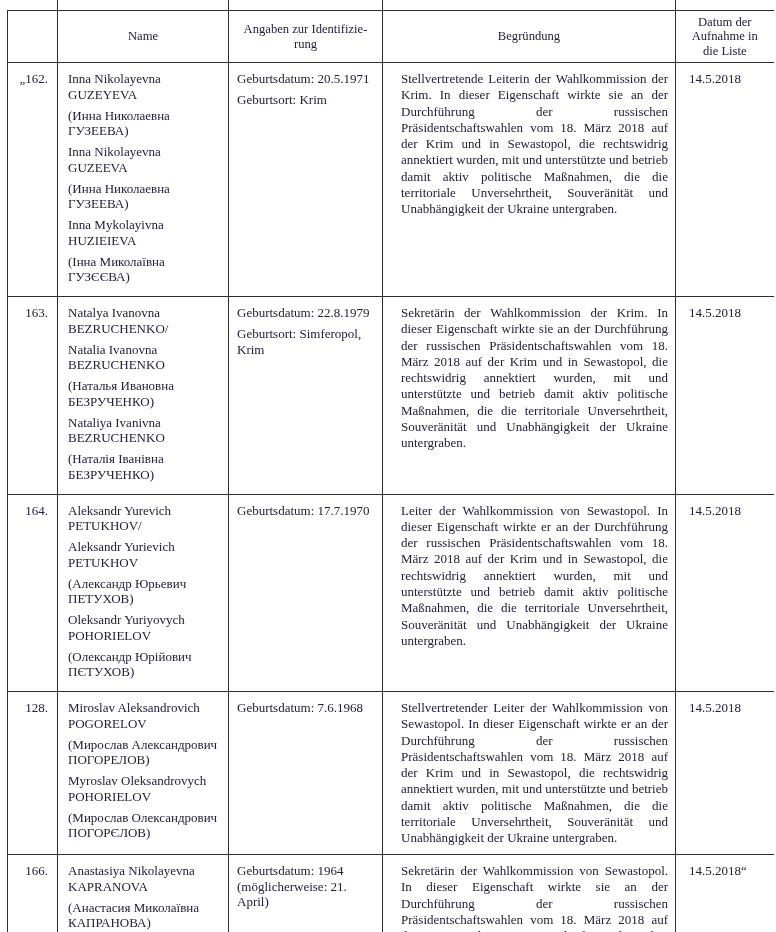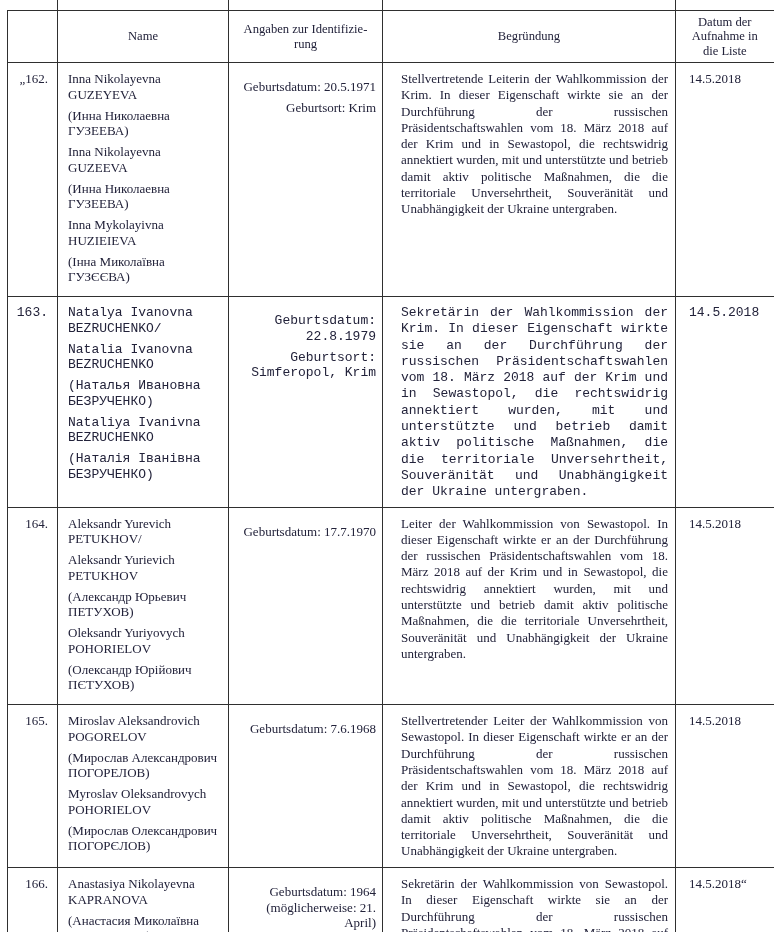--- a/index.html
+++ b/index.html
@@ -54,42 +54,41 @@
   thead tr { height: 52px; }
   th {
     vertical-align: middle;
     text-align: center;
     font-size: 12.6px;
     line-height: 14.5px;
     padding: 2px 8px;
   }
 
   tr.r0 { height: 174px; }
-  tr.r1 { height: 185px; font-family: Liberation Mono, monospace; }
+  tr.r1 { height: 185px; }
   tr.r2 { height: 192px; }
   tr.r3 { height: 163px; }
   tr.r4 { height: 146px; }
 
   td { font-size: 13px; }
 
   td.num {
     text-align: right;
     padding: 8px 9px 0 2px;
     line-height: 15.5px;
   }
   td.name {
     padding: 8px 8px 6px 10px;
   }
   td.name p, td.ident p {
     margin: 0 0 5.5px 0;
     line-height: 15.5px;
   }
   td.ident {
-    padding: 16px 6px 6px 8px;
-    text-align: right;
+    padding: 8px 6px 6px 8px;
   }
   td.reason {
     padding: 8px 7px 6px 18px;
     text-align: justify;
     line-height: 16.3px;
   }
   td.date {
     padding: 8px 2px 0 13px;
     line-height: 15.5px;
   }
@@ -166,21 +165,21 @@
             <p>Oleksandr Yuriyovych POHORIELOV</p>
             <p>(Олександр Юрійович ПЄТУХОВ)</p>
           </td>
         <td class="ident">
             <p>Geburtsdatum: 17.7.1970</p>
           </td>
         <td class="reason">Leiter der Wahlkommission von Sewastopol. In dieser Eigenschaft wirkte er an der Durchführung der russischen Präsidentschaftswahlen vom 18. März 2018 auf der Krim und in Sewastopol, die rechtswidrig annektiert wurden, mit und unterstützte und betrieb damit aktiv politische Maßnahmen, die die territoriale Unversehrtheit, Souveränität und Unabhängigkeit der Ukraine untergraben.</td>
         <td class="date">14.5.2018</td>
       </tr>
       <tr class="r3">
-        <td class="num">165.</td>
+        <td class="num">128.</td>
         <td class="name">
             <p>Miroslav Aleksandrovich POGORELOV</p>
             <p>(Мирослав Александрович ПОГОРЕЛОВ)</p>
             <p>Myroslav Oleksandrovych POHORIELOV</p>
             <p>(Мирослав Олександрович ПОГОРЄЛОВ)</p>
           </td>
         <td class="ident">
             <p>Geburtsdatum: 7.6.1968</p>
           </td>
         <td class="reason">Stellvertretender Leiter der Wahlkommission von Sewastopol. In dieser Eigenschaft wirkte er an der Durchführung der russischen Präsidentschaftswahlen vom 18. März 2018 auf der Krim und in Sewastopol, die rechtswidrig annektiert wurden, mit und unterstützte und betrieb damit aktiv politische Maßnahmen, die die territoriale Unversehrtheit, Souveränität und Unabhängigkeit der Ukraine untergraben.</td>

